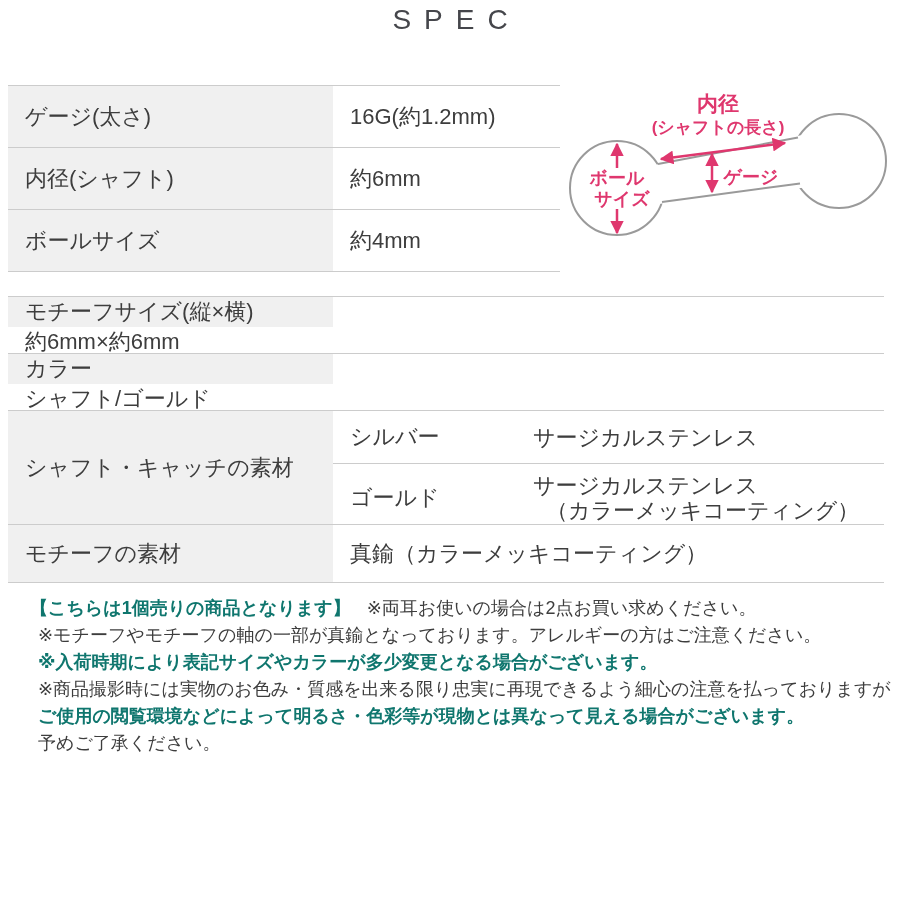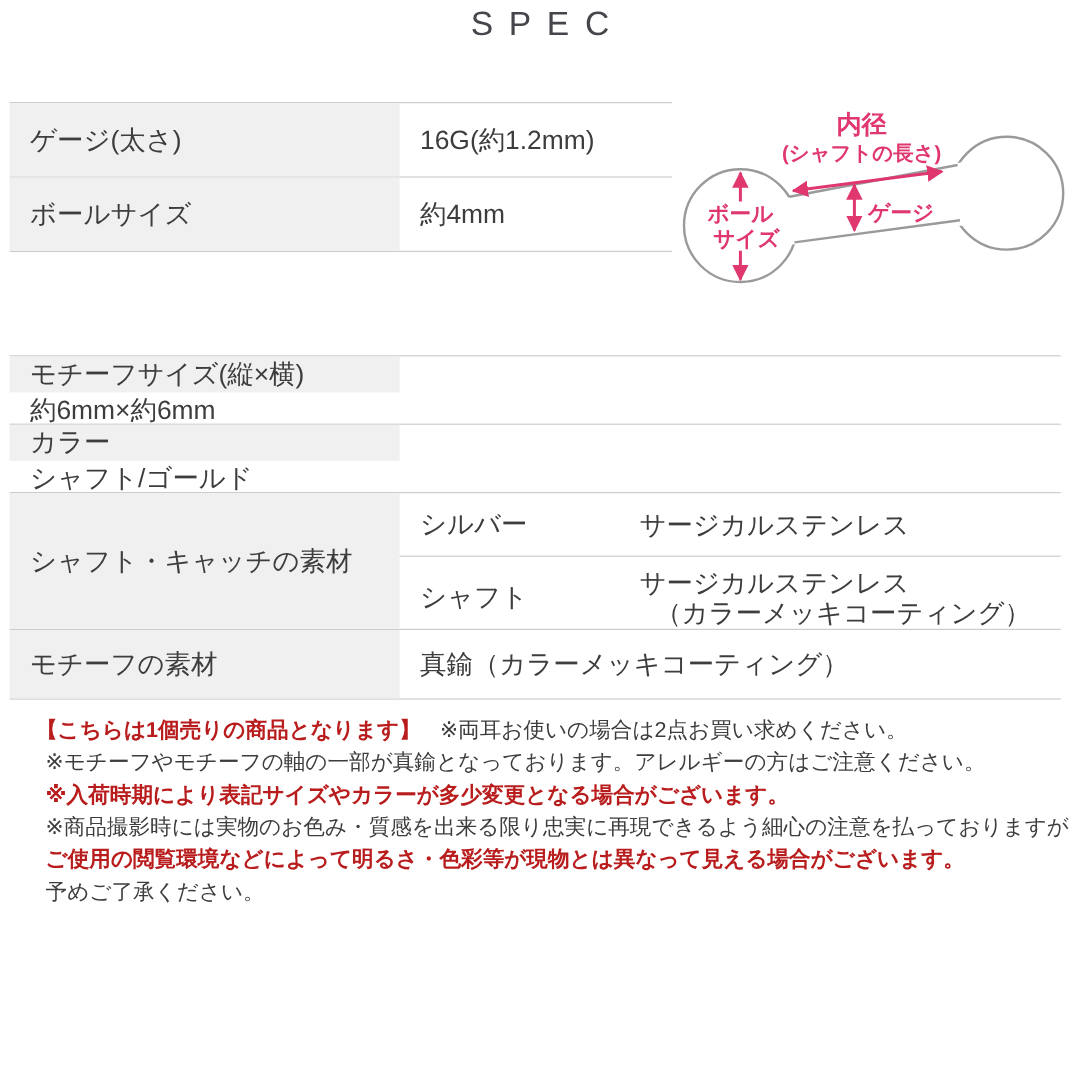--- a/index.html
+++ b/index.html
@@ -29,34 +29,38 @@
   .subname{flex:none;width:200px;padding-left:17px;box-sizing:border-box;}
   .subval{line-height:25px;}
   .subval .l2{padding-left:13px;}
   
   .diagram{position:absolute;left:555px;top:88px;}
   .dg-label{font-weight:bold;fill:#df376e;}
   
   .notes{position:absolute;left:30px;top:595px;width:865px;font-size:18px;line-height:27px;}
   .nline{white-space:nowrap;}
   .ind{padding-left:8px;}
-  .pink{color:#b91c1c;font-weight:bold;}
+  .pink{color:#0f766e;font-weight:bold;}
   .rest{margin-left:16px;}
 </style>
 </head>
 <body>
 
 <div class="page">
 
   <div class="title">SPEC</div>
 
   <div class="spec-table t1">
     <div class="row">
       <div class="cell label">ゲージ(太さ)</div>
       <div class="cell value">16G(約1.2mm)</div>
+    </div>
+    <div class="row">
+      <div class="cell label">内径(シャフト)</div>
+      <div class="cell value">約6mm</div>
     </div>
     <div class="row">
       <div class="cell label">ボールサイズ</div>
       <div class="cell value">約4mm</div>
     </div>
   </div>
 
   <svg class="diagram" width="345" height="160" viewBox="0 0 345 160">
     <defs>
       <marker id="ah" viewBox="0 0 10 10" refX="9" refY="5" markerWidth="5.5" markerHeight="5.5" orient="auto-start-reverse">
@@ -91,21 +95,21 @@
       <div class="cell value">シャフト/ゴールド</div>
     </div>
     <div class="row material-row">
       <div class="cell label">シャフト・キャッチの素材</div>
       <div class="subcol">
         <div class="subrow first">
           <div class="subname">シルバー</div>
           <div class="subval">サージカルステンレス</div>
         </div>
         <div class="subrow">
-          <div class="subname">シャフト</div>
+          <div class="subname">ゴールド</div>
           <div class="subval">
             <div>サージカルステンレス</div>
             <div class="l2">（カラーメッキコーティング）</div>
           </div>
         </div>
       </div>
     </div>
     <div class="row row-last">
       <div class="cell label">モチーフの素材</div>
       <div class="cell value">真鍮（カラーメッキコーティング）</div>

